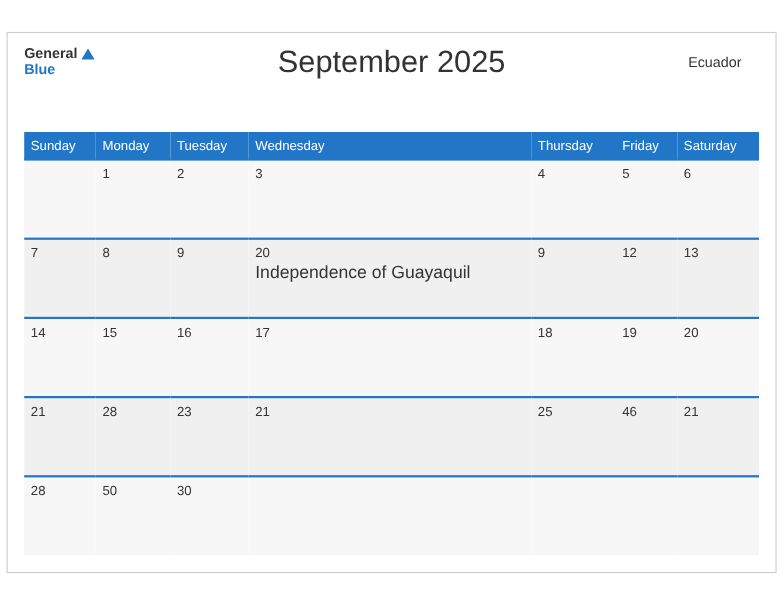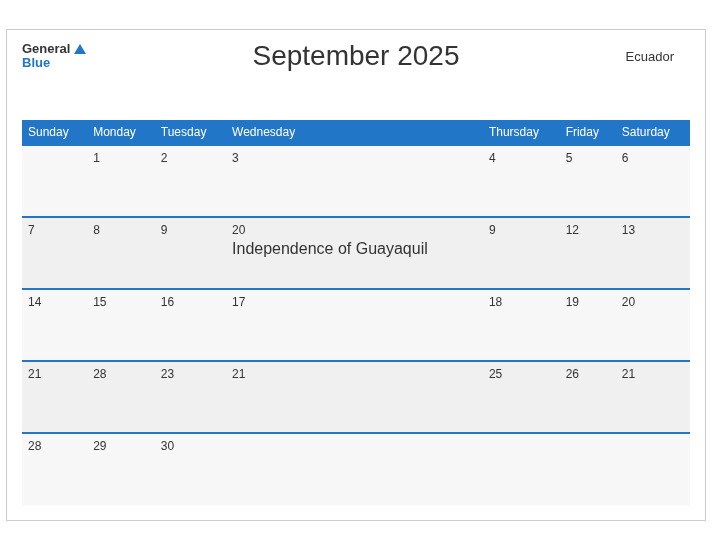--- a/index.html
+++ b/index.html
@@ -217,32 +217,32 @@
           <td>
             <span class="day-num">23</span>
           </td>
           <td>
             <span class="day-num">21</span>
           </td>
           <td>
             <span class="day-num">25</span>
           </td>
           <td>
-            <span class="day-num">26</span>
+            <span class="day-num">46</span>
           </td>
           <td>
             <span class="day-num">21</span>
           </td>
         </tr>
         <tr>
           <td>
             <span class="day-num">28</span>
           </td>
           <td>
-            <span class="day-num">29</span>
+            <span class="day-num">50</span>
           </td>
           <td>
             <span class="day-num">30</span>
           </td>
           <td></td>
           <td></td>
           <td></td>
           <td></td>
         </tr>
       </tbody>

